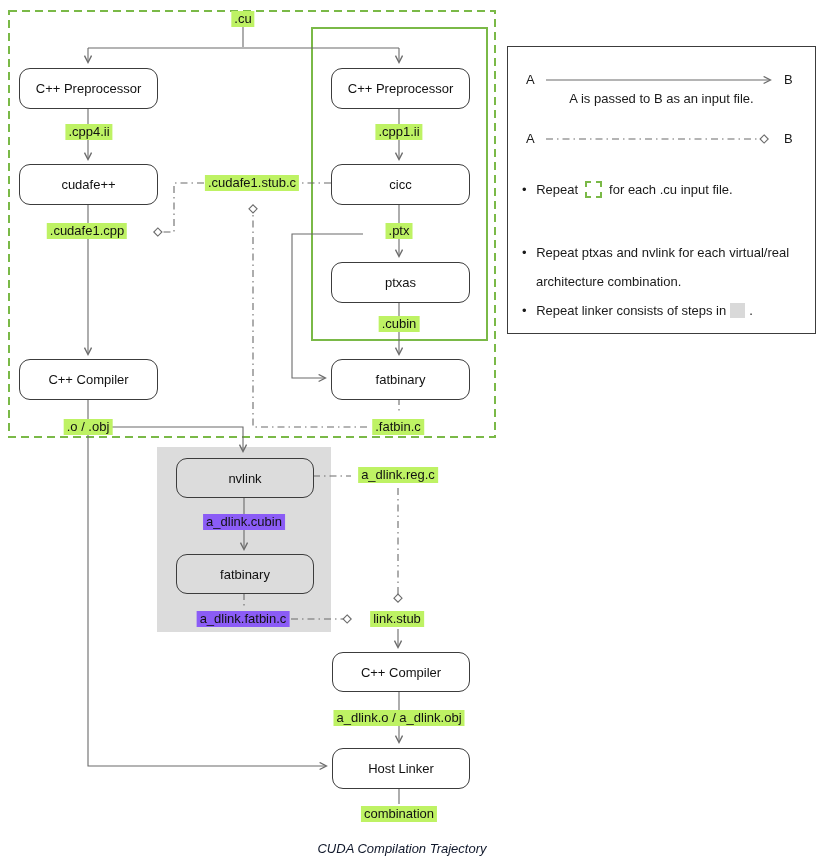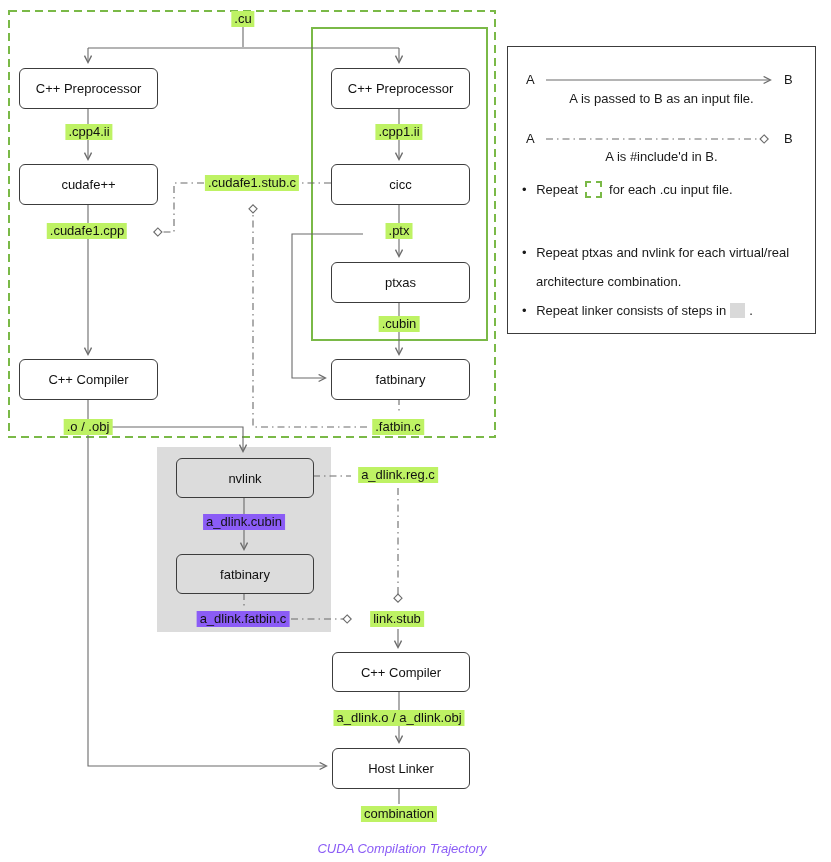--- a/index.html
+++ b/index.html
@@ -1,21 +1,21 @@
 <!DOCTYPE html>
 <html><head>
 <meta charset="utf-8">
 <style>
   html,body{margin:0;padding:0;background:#ffffff;}
   body{font-family:"Liberation Sans","DejaVu Sans",sans-serif;color:#1a1a1a;}
   .canvas{position:relative;width:831px;height:862px;background:#fff;overflow:hidden;}
   .wires{position:absolute;left:0;top:0;z-index:2;}
   .node{
     position:absolute;z-index:3;
-    background:#fff;border:1.3px solid #3c3c3c;border-radius:6px;
+    background:#fff;border:1.3px solid #3c3c3c;border-radius:11px;
     display:flex;align-items:center;justify-content:center;
     font-size:13px;color:#111;
   }
   .node.gray{background:#dcdcdc;}
   .file{
     position:absolute;z-index:4;transform:translateX(-50%);
     background:#bef264;padding:0 3px;font-size:13px;color:#111;white-space:nowrap;
     line-height:16px;
   }
   .file.on-gray{background:#8b5cf6;}
@@ -29,21 +29,21 @@
   .bullet{position:absolute;left:14px;right:6px;white-space:nowrap;}
   .bullet::before{content:"\2022";margin-right:6px;}
   .bullet .cont{margin-left:14px;}
   .no-dot::before{content:"";margin:0;}
   .sq{display:inline-block;vertical-align:-4px;margin:0 7px;}
   .sq-dashed{width:13px;height:13px;border:2px dashed #7ab947;}
   .sq-solid{width:14px;height:14px;border:2px solid #7ab947;}
   .sq-gray{width:15px;height:15px;background:#d9d9d9;margin:0 4px;vertical-align:-3px;}
   .caption{
     position:absolute;left:402px;top:841px;transform:translateX(-50%);z-index:3;
-    font-size:13px;font-style:italic;color:#8b5cf6;white-space:nowrap;
+    font-size:13px;font-style:italic;color:#0f172a;white-space:nowrap;
   }
 </style>
 </head>
 <body>
 
 <div class="canvas">
 
   <svg class="wires" width="831" height="862" viewBox="0 0 831 862">
     <defs>
       <marker id="ah" markerWidth="9" markerHeight="9" refX="6.6" refY="4" orient="auto">
@@ -125,21 +125,20 @@
       <path d="M2,7 H226" stroke="#6b6b6b" stroke-width="1.1" fill="none" marker-end="url(#ah)"></path>
     </svg>
     <span class="lg-abs" style="left:276px;top:25px">B</span>
     <div class="lg-center" style="top:44px">A is passed to B as an input file.</div>
 
     <span class="lg-abs" style="left:18px;top:84px">A</span>
     <svg style="left:36px;top:85px" width="234" height="14">
       <path d="M2,7 H224" stroke="#6b6b6b" stroke-width="1.1" fill="none" stroke-dasharray="7 4 1.5 4" marker-end="url(#dm)"></path>
     </svg>
     <span class="lg-abs" style="left:276px;top:84px">B</span>
-    <div class="lg-center" style="top:102px">A is #include'd in B.</div>
 
     <div class="bullet" style="top:134px">
       <span>Repeat</span><span class="sq sq-dashed"></span><span>for each .cu input file.</span>
     </div>
     <div class="bullet" style="top:198px">
       <span>Repeat ptxas and nvlink for each virtual/real</span>
     </div>
     <div class="bullet no-dot" style="top:227px">
       <span class="cont">architecture combination.</span>
     </div>

